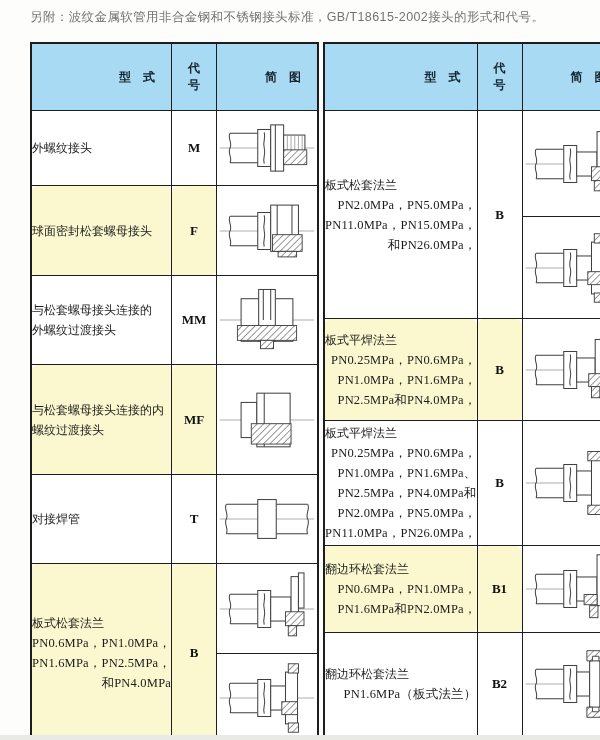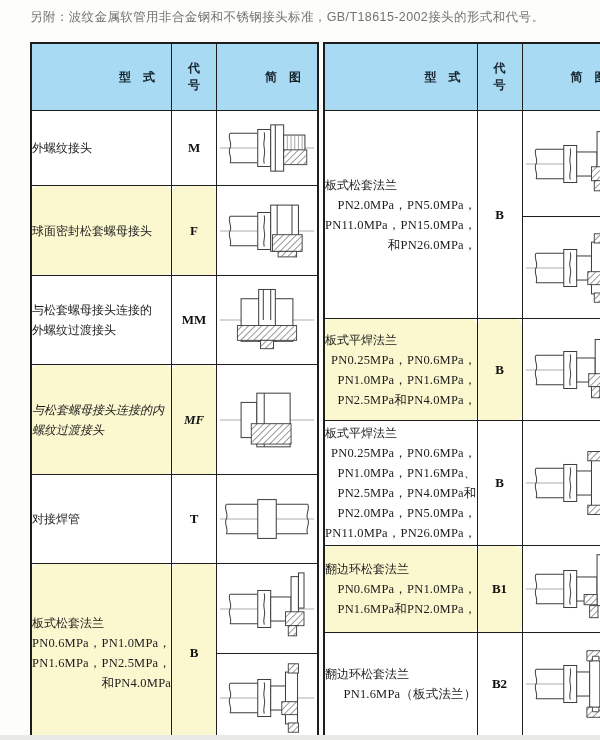--- a/index.html
+++ b/index.html
@@ -113,21 +113,21 @@
                 <rect x="24" y="17" width="21" height="46" fill="#fff" stroke="#3f3f3f" stroke-width="1.1"></rect>
                 <rect x="59" y="17" width="21" height="46" fill="#fff" stroke="#3f3f3f" stroke-width="1.1"></rect>
                 <rect x="43" y="7" width="18" height="56" fill="#fff" stroke="#3f3f3f" stroke-width="1.1"></rect>
                 <line x1="48" y1="7" x2="48" y2="40" stroke="#3f3f3f" stroke-width="1.1" fill="none"></line>
                 <line x1="56" y1="7" x2="56" y2="40" stroke="#3f3f3f" stroke-width="1.1" fill="none"></line>
                 <rect x="20" y="46" width="64" height="16" fill="url(#hp3)" stroke="#3f3f3f" stroke-width="1"></rect>
                 <rect x="45" y="62" width="14" height="9" fill="url(#hp3)" stroke="#3f3f3f" stroke-width="1"></rect>
               </svg>
             </td>
           </tr>
-          <tr style="height: 110px; font-style: italic;">
+          <tr style="height: 110px;">
             <td class="type hl">
               <div class="ln">与松套螺母接头连接的内</div>
               <div class="ln">螺纹过渡接头</div>
             </td>
             <td class="code hl">MF</td>
             <td class="diag">
               <svg class="diagram" width="100" height="74" viewBox="0 0 104 80" preserveAspectRatio="xMidYMid meet">
                 <defs>
                   <pattern id="hp4" width="5" height="5" patternUnits="userSpaceOnUse" patternTransform="rotate(45)">
                     <rect width="5" height="5" fill="#fff"></rect>

